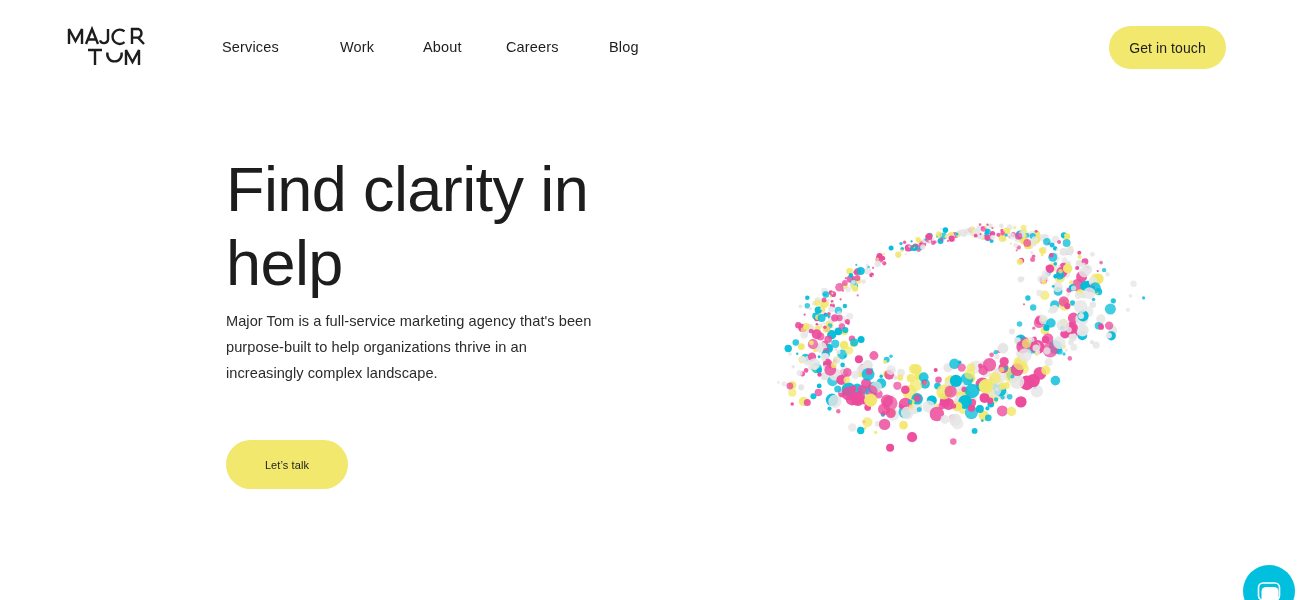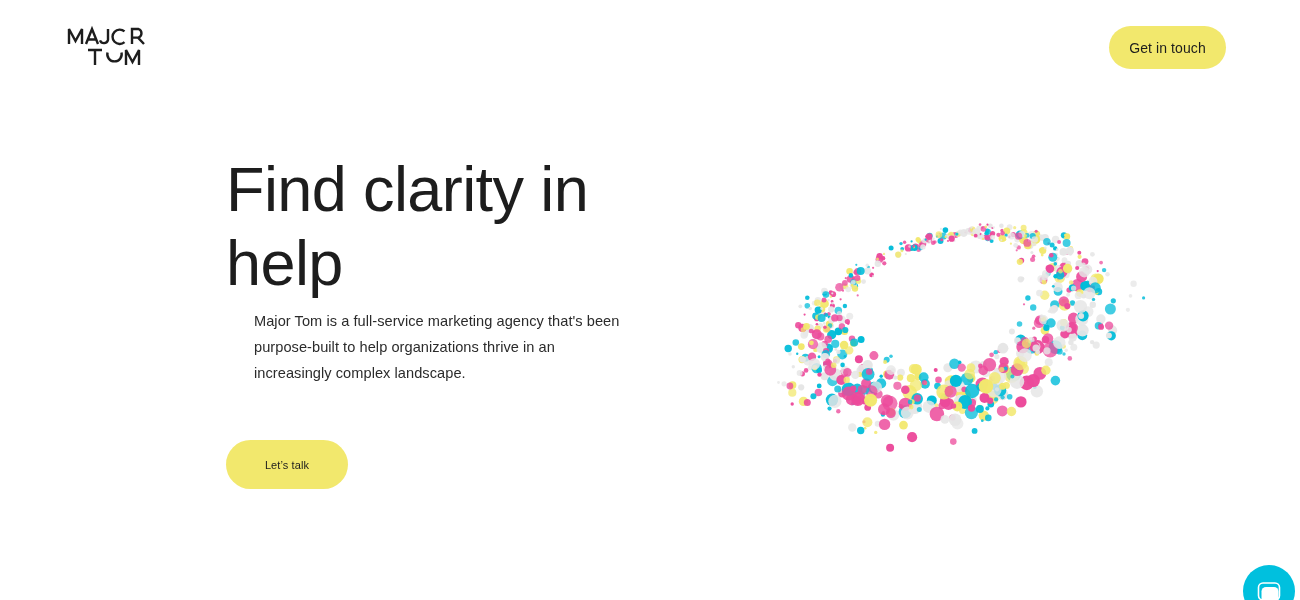--- a/index.html
+++ b/index.html
@@ -99,21 +99,20 @@
     color: #1d1d1d;
     margin-bottom: 8px;
   }
 
   .hero-text {
     font-size: 14.6px;
     line-height: 26px;
     color: #2b2b2b;
     width: 382px;
     letter-spacing: 0.05px;
-    margin-left: 28px;
   }
 
   .hero-cta {
     position: absolute;
     left: 226px;
     top: 440px;
     width: 122px;
     height: 49px;
     font-size: 11px;
     letter-spacing: 0.1px;
@@ -168,20 +167,27 @@
 
         <path d="M22,26 L36,26 M29,26 L29,41"></path>
 
         <path d="M41.5,28.5 A7.2,7.2 0 1 0 55.5,28.5"></path>
 
         <path d="M60,41 L60,26 L66.5,38 L73,26 L73,41"></path>
       </g>
     </svg>
   </a>
 
+  <nav class="main-nav">
+    <a class="nav-link" href="#">Services</a>
+    <a class="nav-link" href="#">Work</a>
+    <a class="nav-link" href="#">About</a>
+    <a class="nav-link" href="#">Careers</a>
+    <a class="nav-link" href="#">Blog</a>
+  </nav>
 
   <button class="btn header-cta">Get in touch</button>
 </header>
 
 <section class="hero-copy">
   <h1 class="hero-title"><span>Find clarity in</span><br><span>help</span></h1>
   <p class="hero-text">Major Tom is a full-service marketing agency that's been purpose-built to help organizations thrive in an increasingly complex landscape.</p>
 </section>
 
 <button class="btn hero-cta">Let’s talk</button>

